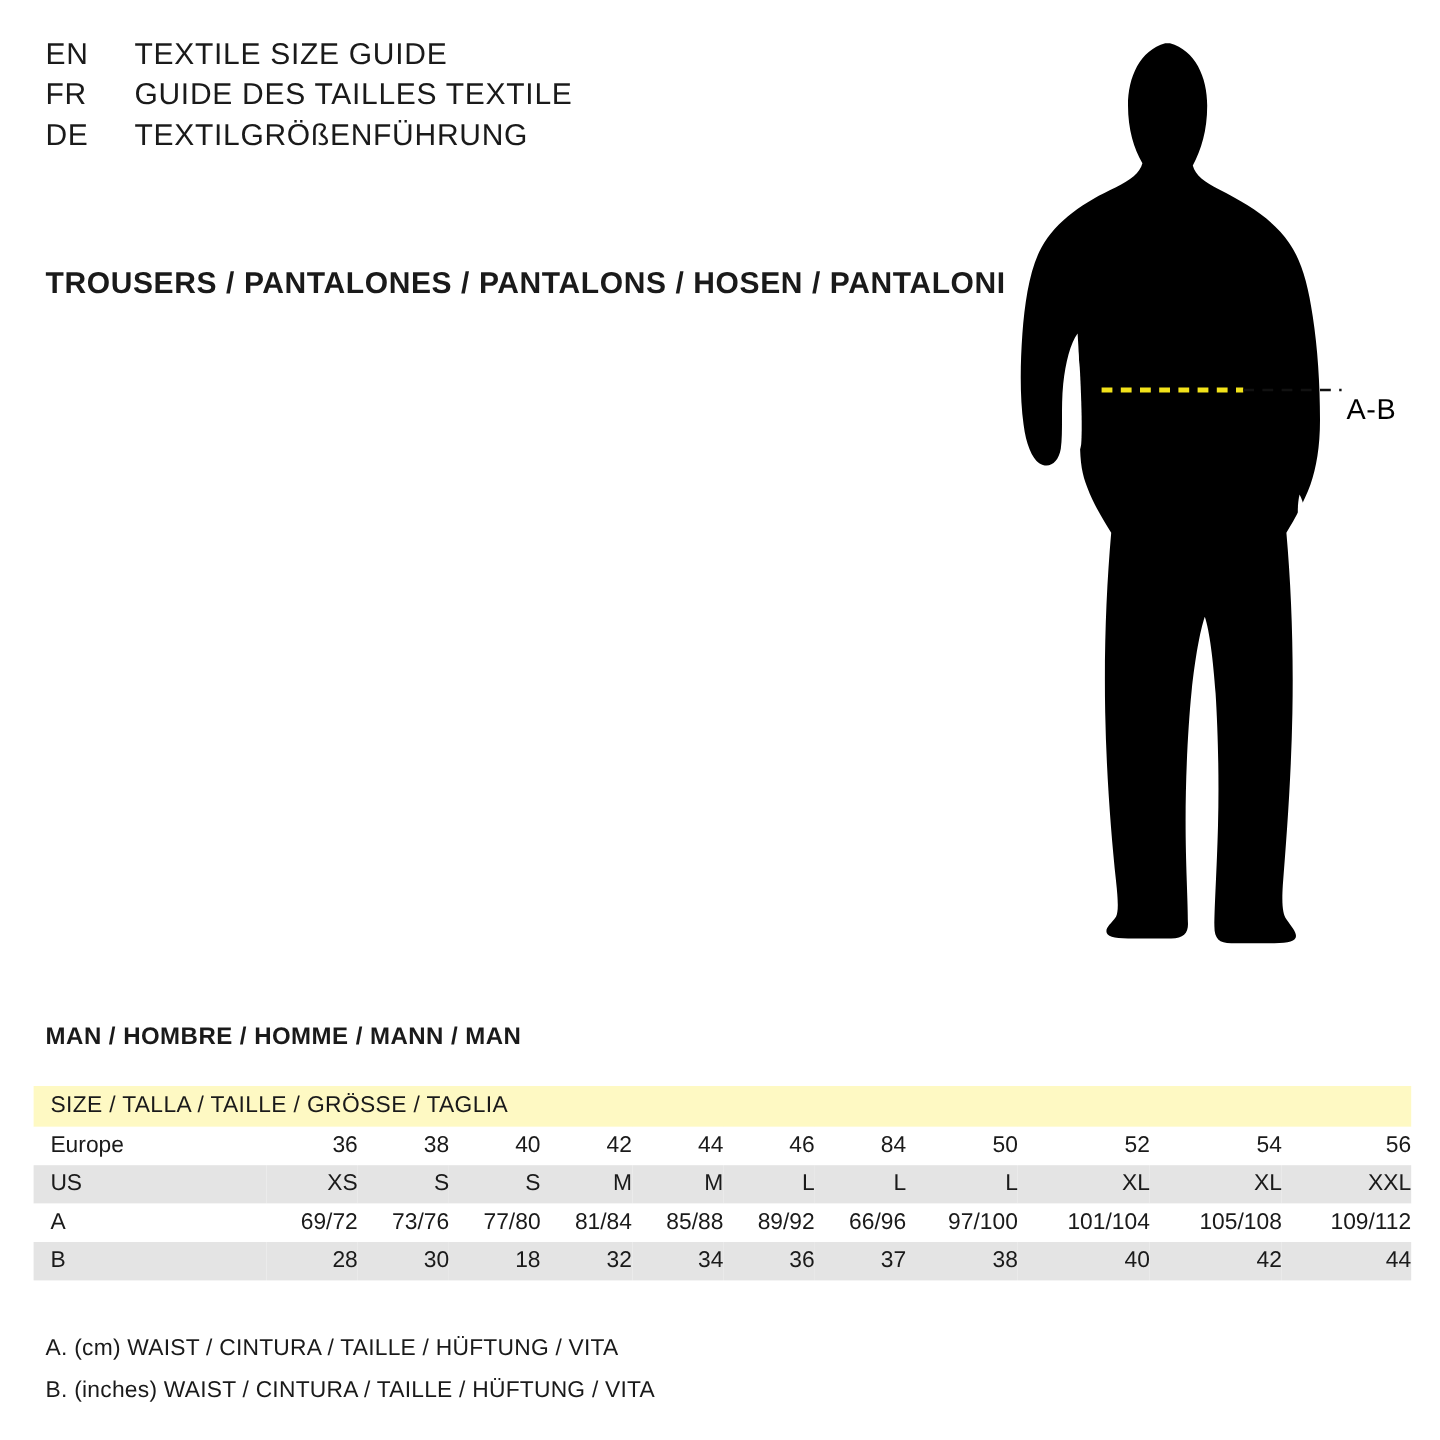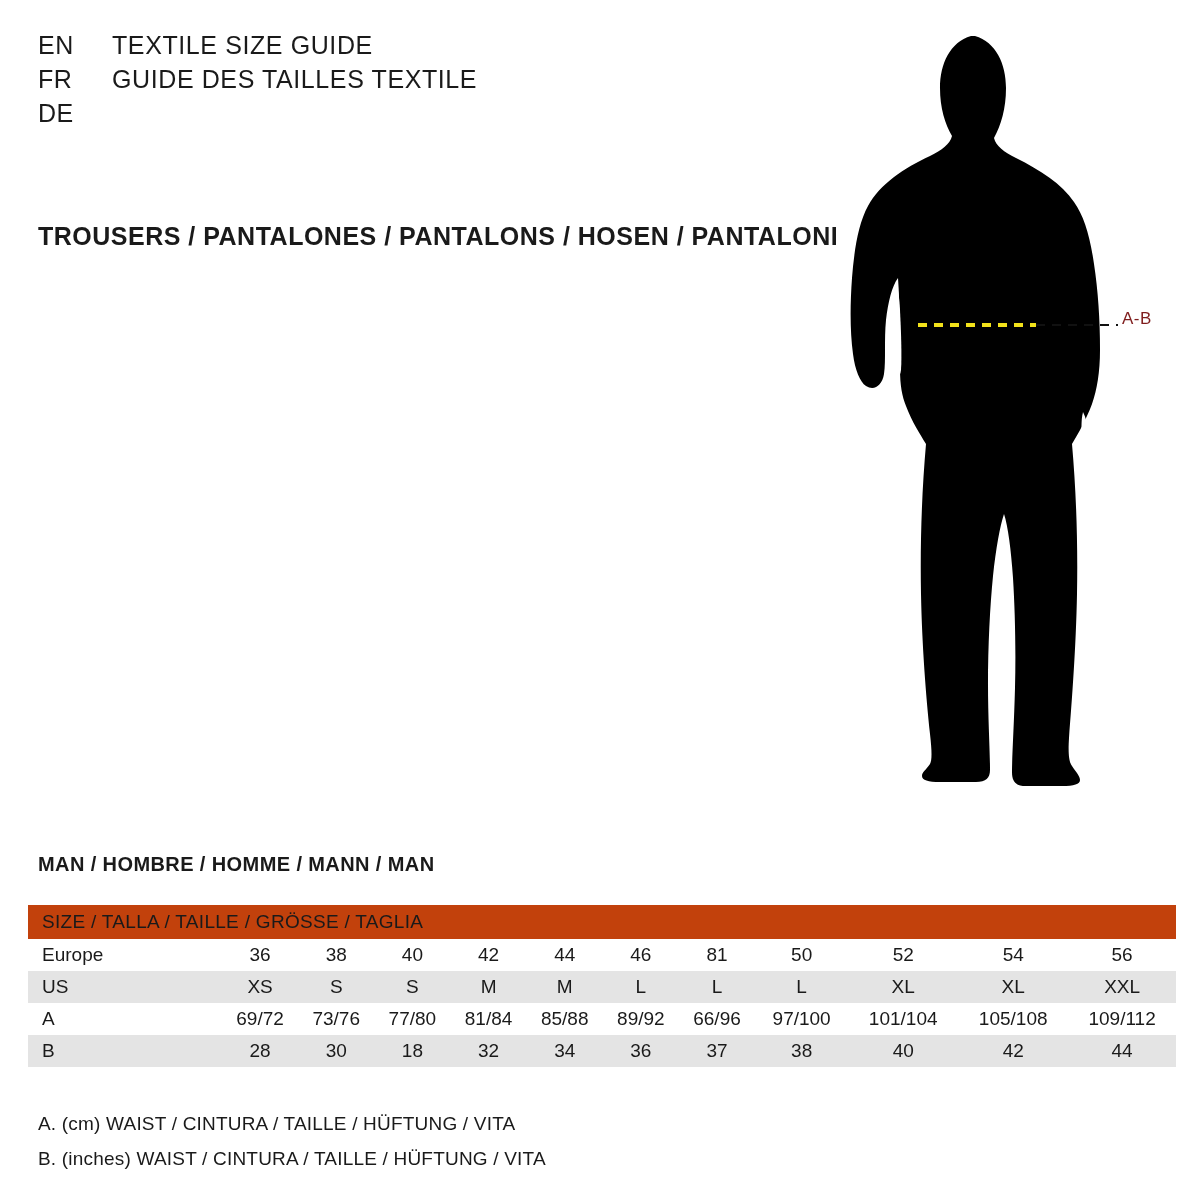--- a/index.html
+++ b/index.html
@@ -52,23 +52,23 @@
     left: 800px;
     top: 20px;
     width: 400px;
     height: 790px;
   }
   #figure-svg { display: block; }
 
   #ab-label {
     position: absolute;
     left: 1122px;
-    top: 309px;
-    font-size: 17px;
-    color: #7f1d1d;
+    top: 328px;
+    font-size: 24px;
+    color: #000000;
     letter-spacing: 0.5px;
   }
 
   
   #gender-line {
     position: absolute;
     left: 38px;
     top: 853px;
     font-size: 20px;
     font-weight: bold;
@@ -87,24 +87,24 @@
   #size-table td {
     padding: 0;
     vertical-align: middle;
   }
   #size-table td.label {
     text-align: left;
     padding-left: 14px;
     white-space: nowrap;
   }
   #size-table td.val {
-    text-align: center;
+    text-align: right;
   }
   tr.head-row {
-    background: #c2410c;
+    background: #fef9c3;
     font-weight: normal;
   }
   tr.head-row td {
     height: 34px;
     letter-spacing: 0.3px;
   }
   tr.shade { background: #e4e4e4; }
   tr.plain { background: #ffffff; }
 
   
@@ -124,20 +124,21 @@
   <div class="lang-row">
     <div class="lang-code">EN</div>
     <div class="lang-label">TEXTILE SIZE GUIDE</div>
   </div>
   <div class="lang-row">
     <div class="lang-code">FR</div>
     <div class="lang-label">GUIDE DES TAILLES TEXTILE</div>
   </div>
   <div class="lang-row">
     <div class="lang-code">DE</div>
+    <div class="lang-label">TEXTILGRÖßENFÜHRUNG</div>
   </div>
 </div>
 
 <div id="garment-line">TROUSERS / PANTALONES / PANTALONS / HOSEN / PANTALONI</div>
 
 <div id="figure-wrap">
   <svg id="figure-svg" width="400" height="790" viewBox="0 0 400 790" xmlns="http://www.w3.org/2000/svg">
 
     <path fill="#000000" d="
       M171,16
@@ -210,21 +211,21 @@
     </tr>
 
     <tr class="plain">
       <td class="label" style="width:180px">Europe</td>
       <td class="val">36</td>
       <td class="val">38</td>
       <td class="val">40</td>
       <td class="val">42</td>
       <td class="val">44</td>
       <td class="val">46</td>
-      <td class="val">81</td>
+      <td class="val">84</td>
       <td class="val">50</td>
       <td class="val">52</td>
       <td class="val">54</td>
       <td class="val">56</td>
     </tr>
 
     <tr class="shade">
       <td class="label">US</td>
       <td class="val">XS</td>
       <td class="val">S</td>

